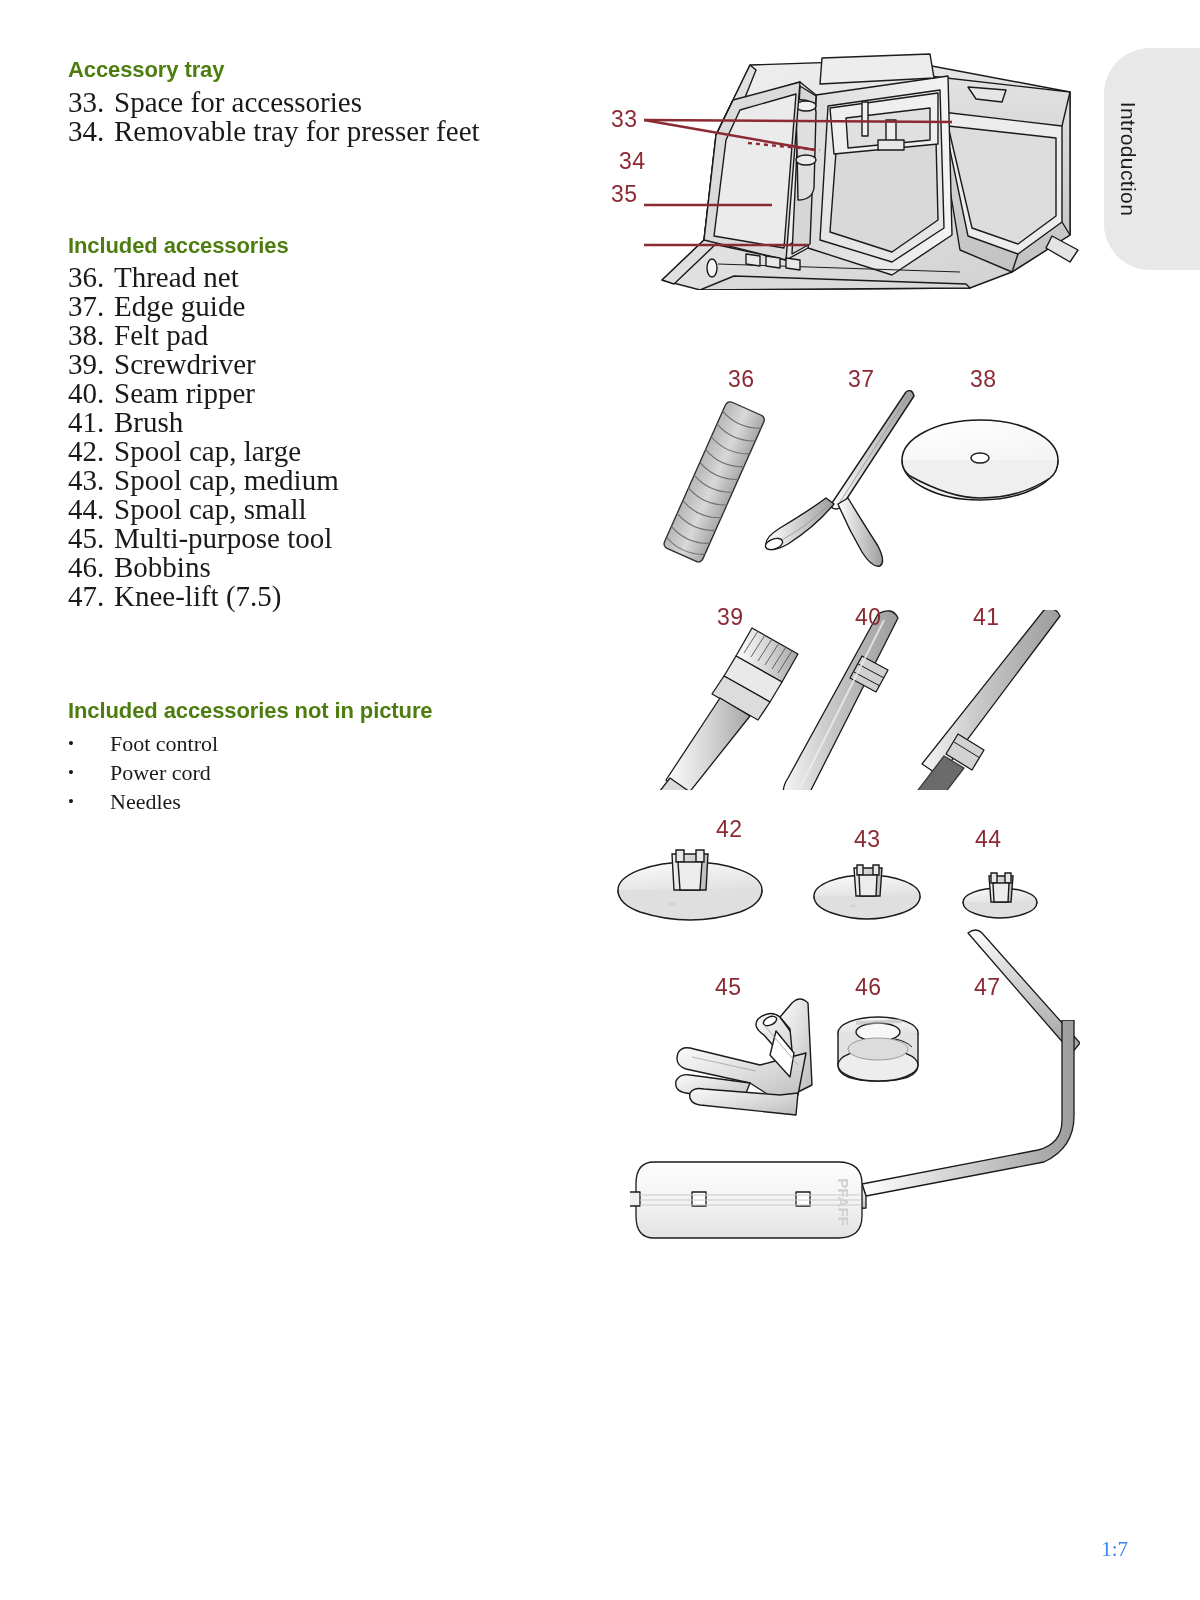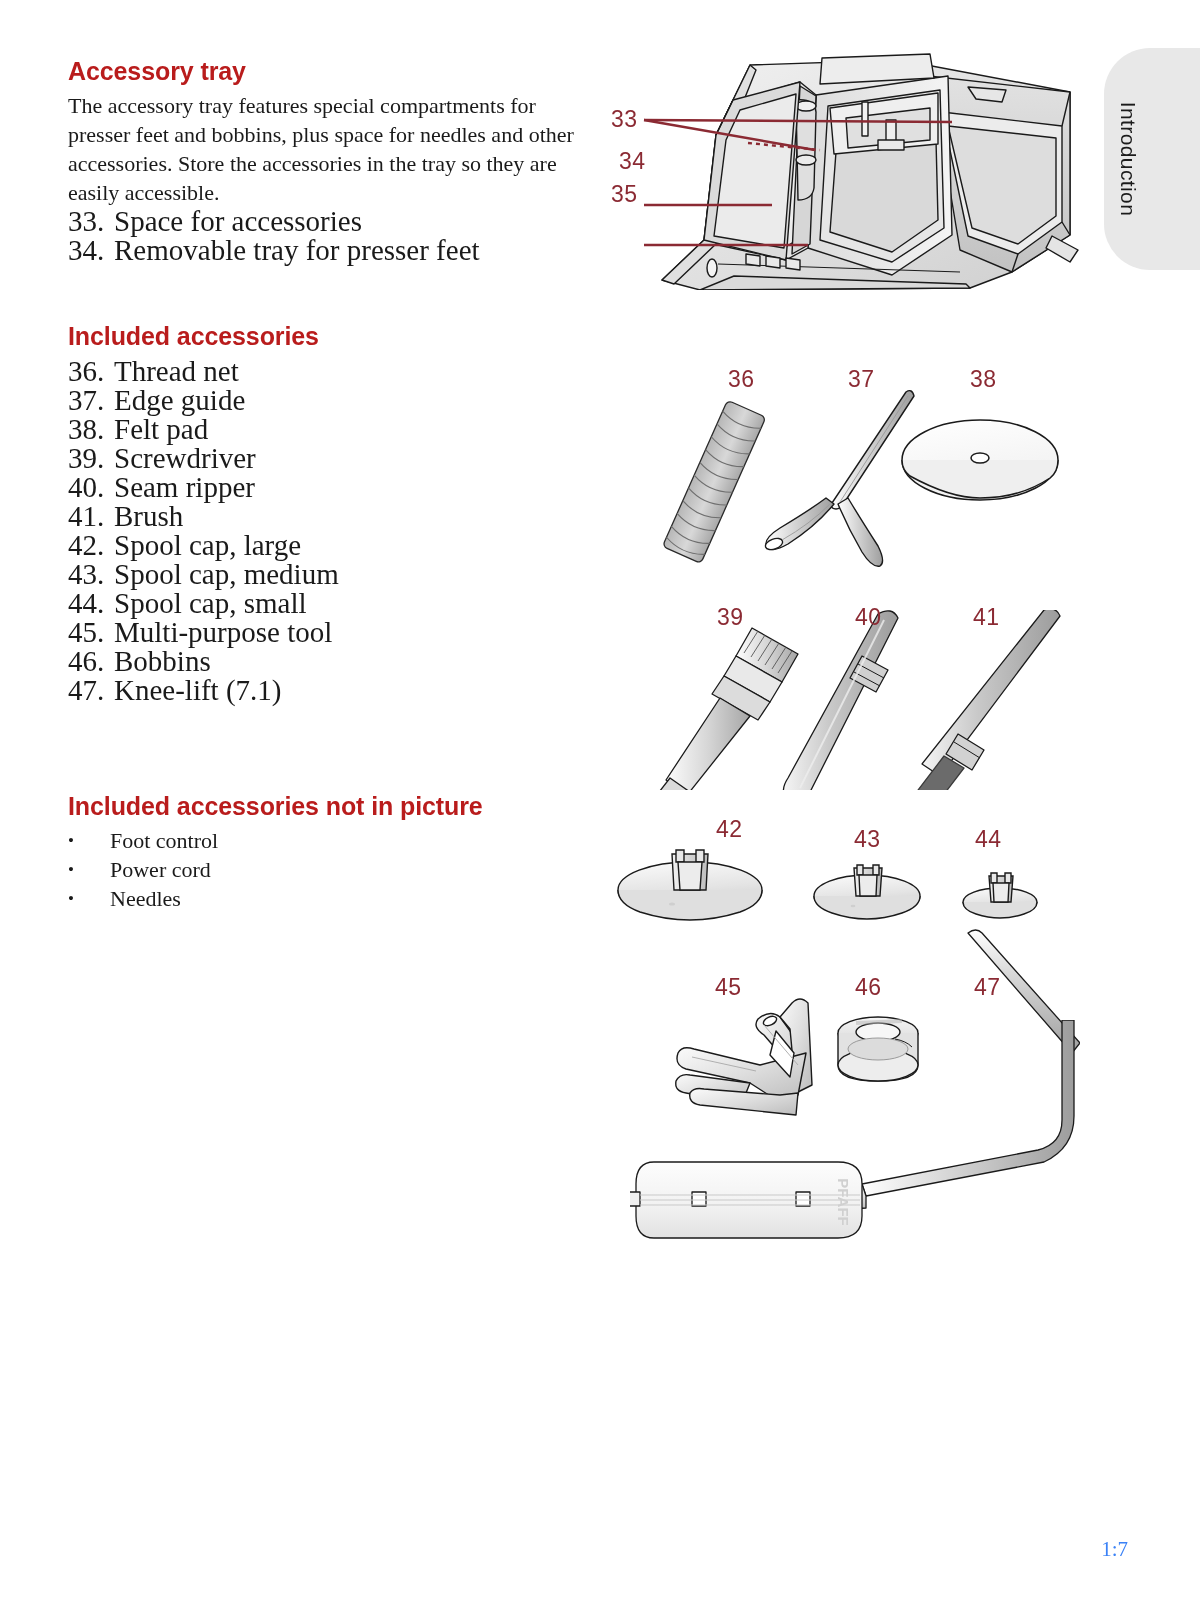--- a/index.html
+++ b/index.html
@@ -43,24 +43,24 @@
   
   .col-left {
     position: absolute;
     left: 68px;
     top: 56px;
     width: 510px;
   }
   h2.sec-head {
     font-family: "Liberation Sans", sans-serif;
     font-weight: bold;
-    font-size: 25px;
+    font-size: 22px;
     line-height: 1.25;
     margin: 0 0 4px 0;
-    color: #b91c1c;
+    color: #4d7c0f;
     letter-spacing: -0.1px;
   }
   p.body-para {
     margin: 0;
     font-size: 22px;
     line-height: 29px;
     color: #1a1a1a;
   }
   ol.numlist {
     list-style: none;
@@ -86,21 +86,21 @@
     line-height: 29px;
     display: flex;
   }
   ul.bullets li .bdot {
     width: 42px;
     flex: 0 0 42px;
     font-size: 17px;
     line-height: 29px;
   }
 
-  .block-accessories { margin-top: 56px; }
+  .block-accessories { margin-top: 86px; }
   .block-notinpicture { margin-top: 86px; }
 
   
   .fig {
     position: absolute;
   }
   .callout {
     position: absolute;
     font-family: "Liberation Sans", sans-serif;
     font-weight: normal;
@@ -122,21 +122,20 @@
 <body>
 
 <div class="side-tab">
   <div class="side-tab-label">Introduction</div>
 </div>
 
 <div class="col-left">
 
   <div>
     <h2 class="sec-head">Accessory tray</h2>
-    <p class="body-para">The accessory tray features special compartments for presser feet and bobbins, plus space for needles and other accessories. Store the accessories in the tray so they are easily accessible.</p>
     <ol class="numlist">
       <li>
         <span class="num">33.</span>
         <span>Space for accessories</span>
       </li>
       <li>
         <span class="num">34.</span>
         <span>Removable tray for presser feet</span>
       </li>
     </ol>
@@ -184,21 +183,21 @@
       <li>
           <span class="num">45.</span>
           <span>Multi-purpose tool</span>
         </li>
       <li>
           <span class="num">46.</span>
           <span>Bobbins</span>
         </li>
       <li>
           <span class="num">47.</span>
-          <span>Knee-lift (7.1)</span>
+          <span>Knee-lift (7.5)</span>
         </li>
     </ol>
   </div>
 
   <div class="block-notinpicture">
     <h2 class="sec-head">Included accessories not in picture</h2>
     <ul class="bullets">
       <li>
           <span class="bdot">•</span>
           <span>Foot control</span>

